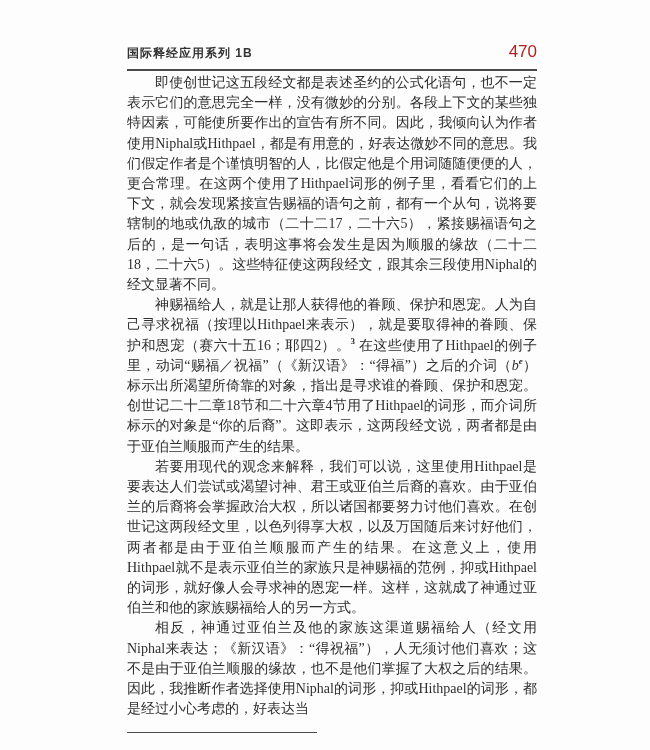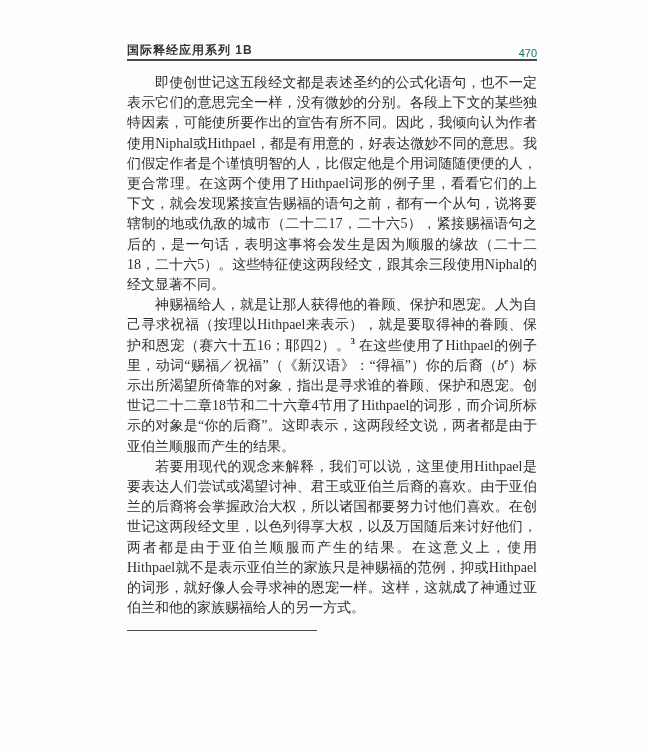--- a/index.html
+++ b/index.html
@@ -13,35 +13,36 @@
     height: 750px;
     box-sizing: border-box;
     background: #fdfdfd;
     padding: 42px 113px 0 127px;
     overflow: hidden;
   }
   .header {
     display: flex;
     justify-content: space-between;
     align-items: flex-end;
+    padding-bottom: 7px;
     border-bottom: 2px solid #4a4a4a;
     font-family: "Liberation Sans", sans-serif;
   }
   .series {
     font-size: 12px;
     font-weight: bold;
     color: #343434;
     letter-spacing: 1px;
   }
   .pagenum {
-    font-size: 11px;
-    color: #0f766e;
+    font-size: 17px;
+    color: #b91c1c;
   }
   .bodytext {
-    margin-top: 12px;
+    margin-top: 2px;
     font-family: "Liberation Serif", "DejaVu Serif", serif;
     font-size: 14px;
     line-height: 20.2px;
     color: #2e2e2e;
     text-align: justify;
   }
   .para {
     margin: 0;
     text-indent: 2em;
   }
@@ -69,22 +70,23 @@
 
 <div class="page">
 
   <div class="header">
     <span class="series">国际释经应用系列  1B</span>
     <span class="pagenum">470</span>
   </div>
 
   <div class="bodytext" id="bodytext">
       <p class="para"><span>即使创世记这五段经文都是表述圣约的公式化语句，也不一定表示它们的意思完全一样，没有微妙的分别。各段上下文的某些独特因素，可能使所要作出的宣告有所不同。因此，我倾向认为作者使用Niphal或Hithpael，都是有用意的，好表达微妙不同的意思。我们假定作者是个谨慎明智的人，比假定他是个用词随随便便的人，更合常理。在这两个使用了Hithpael词形的例子里，看看它们的上下文，就会发现紧接宣告赐福的语句之前，都有一个从句，说将要辖制的地或仇敌的城市（二十二17，二十六5），紧接赐福语句之后的，是一句话，表明这事将会发生是因为顺服的缘故（二十二18，二十六5）。这些特征使这两段经文，跟其余三段使用Niphal的经文显著不同。</span></p>
-      <p class="para"><span>神赐福给人，就是让那人获得他的眷顾、保护和恩宠。人为自己寻求祝福（按理以Hithpael来表示），就是要取得神的眷顾、保护和恩宠（赛六十五16；耶四2）。</span><sup>3</sup><span> 在这些使用了Hithpael的例子里，动词“赐福／祝福”（《新汉语》：“得福”）你的后裔（</span><i>b</i><sup><i>e</i></sup><span>）标示出所渴望所倚靠的对象，指出是寻求谁的眷顾、保护和恩宠。创世记二十二章18节和二十六章4节用了Hithpael的词形，而介词所标示的对象是“你的后裔”。这即表示，这两段经文说，两者都是由于亚伯兰顺服而产生的结果。</span></p>
+      <p class="para"><span>神赐福给人，就是让那人获得他的眷顾、保护和恩宠。人为自己寻求祝福（按理以Hithpael来表示），就是要取得神的眷顾、保护和恩宠（赛六十五16；耶四2）。</span><sup>3</sup><span> 在这些使用了Hithpael的例子里，动词“赐福／祝福”（《新汉语》：“得福”）之后的介词（</span><i>b</i><sup><i>e</i></sup><span>）标示出所渴望所倚靠的对象，指出是寻求谁的眷顾、保护和恩宠。创世记二十二章18节和二十六章4节用了Hithpael的词形，而介词所标示的对象是“你的后裔”。这即表示，这两段经文说，两者都是由于亚伯兰顺服而产生的结果。</span></p>
       <p class="para"><span>若要用现代的观念来解释，我们可以说，这里使用Hithpael是要表达人们尝试或渴望讨神、君王或亚伯兰后裔的喜欢。由于亚伯兰的后裔将会掌握政治大权，所以诸国都要努力讨他们喜欢。在创世记这两段经文里，以色列得享大权，以及万国随后来讨好他们，两者都是由于亚伯兰顺服而产生的结果。在这意义上，使用Hithpael就不是表示亚伯兰的家族只是神赐福的范例，抑或Hithpael的词形，就好像人会寻求神的恩宠一样。这样，这就成了神通过亚伯兰和他的家族赐福给人的另一方式。</span></p>
+      <p class="para"><span>相反，神通过亚伯兰及他的家族这渠道赐福给人（经文用Niphal来表达；《新汉语》：“得祝福”），人无须讨他们喜欢；这不是由于亚伯兰顺服的缘故，也不是他们掌握了大权之后的结果。因此，我推断作者选择使用Niphal的词形，抑或Hithpael的词形，都是经过小心考虑的，好表达当</span></p>
     </div>
 
   <div class="footnote-block">
     <div class="fn-rule"></div>
 
   </div>
 
 </div>
 
 </body></html>

